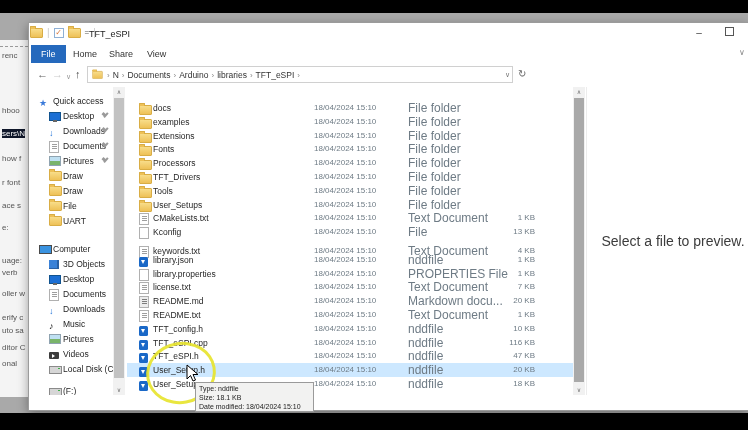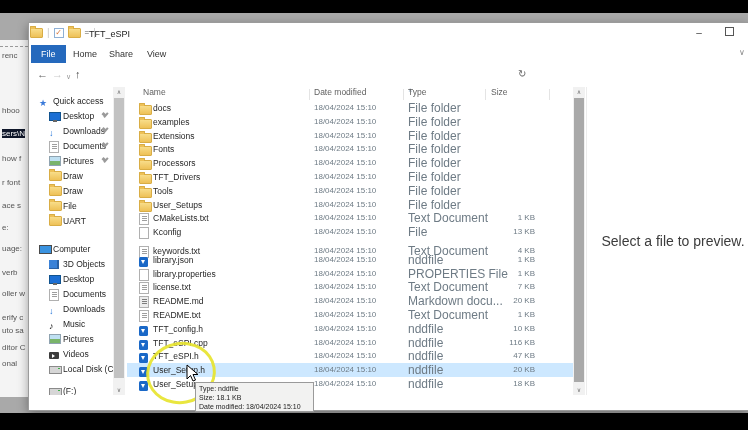--- a/index.html
+++ b/index.html
@@ -109,21 +109,21 @@
 
 <div class="abs" id="bg-app">
   <div class="dash" style="top:6px;"></div>
 <span class="frag" style="top: 11px;">renc</span>
     <span class="frag" style="top: 66px;">hboo</span>
     <span class="frag hl" style="top: 89px;">sers\N</span>
     <span class="frag" style="top: 114px;">how f</span>
     <span class="frag" style="top: 138px;">r font</span>
     <span class="frag" style="top: 161px;">ace s</span>
     <span class="frag" style="top: 183px;">e:</span>
-    <span class="frag" style="top: 204px;">uage:</span>
+    <span class="frag" style="top: 216px;">uage:</span>
     <span class="frag" style="top: 228px;">verb</span>
     <span class="frag" style="top: 249px;">oller w</span>
     <span class="frag" style="top: 273px;">erify c</span>
     <span class="frag" style="top: 286px;">uto sa</span>
     <span class="frag" style="top: 303px;">ditor C</span>
     <span class="frag" style="top: 319px;">onal</span>
   </div>
 
 <div class="abs" id="win">
 
@@ -147,20 +147,25 @@
     <span class="rtab" style="left:70px;">Share</span>
     <span class="rtab" style="left:108px;">View</span>
     <span class="ribbon-chev">∨</span>
   </div>
 
   <div class="abs navrow">
     <span class="navbtn" style="left:8px;color:#5f5f5f;">←</span>
     <span class="navbtn" style="left:23px;color:#c9c9c9;">→</span>
     <span class="navbtn" style="left:37px;font-size:7px;color:#999;top:7px;">∨</span>
     <span class="navbtn" style="left:46px;color:#4a4a4a;">↑</span>
+    <div class="addr">
+      <span class="ic ic-folder" style="transform:scale(.8);"></span>
+      <span id="crumbs"><span class="crumb-sep">›</span><span class="crumb">N</span><span class="crumb-sep">›</span><span class="crumb">Documents</span><span class="crumb-sep">›</span><span class="crumb">Arduino</span><span class="crumb-sep">›</span><span class="crumb">libraries</span><span class="crumb-sep">›</span><span class="crumb">TFT_eSPI</span><span class="crumb-sep">›</span></span>
+      <span class="addr-chev">∨</span>
+    </div>
     <span class="refresh">↻</span>
   </div>
 
   <div class="abs" id="main">
     <div id="sidebar">
         <div class="sb-row" style="top: 7px; left: 0px; width: 96px;"><span class="ic sb-ic ic-star" style="left: 10px;">★</span><span style="position: absolute; left: 24px;">Quick access</span></div>
         <div class="sb-row" style="top: 22px; left: 0px; width: 96px;"><span class="ic sb-ic ic-desktop" style="left: 20px;"></span><span style="position: absolute; left: 34px;">Desktop</span><span class="pin"></span></div>
         <div class="sb-row" style="top: 37px; left: 0px; width: 96px;"><span class="ic sb-ic ic-down" style="left: 20px;">↓</span><span style="position: absolute; left: 34px;">Downloads</span><span class="pin"></span></div>
         <div class="sb-row" style="top: 52px; left: 0px; width: 96px;"><span class="ic sb-ic ic-page ic-txt" style="left: 20px;"></span><span style="position: absolute; left: 34px;">Documents</span><span class="pin"></span></div>
         <div class="sb-row" style="top: 67px; left: 0px; width: 96px;"><span class="ic sb-ic ic-pic" style="left: 20px;"></span><span style="position: absolute; left: 34px;">Pictures</span><span class="pin"></span></div>
@@ -179,31 +184,20 @@
         <div class="sb-row" style="top: 275px; left: 0px; width: 96px;"><span class="ic sb-ic ic-disk" style="left: 20px;"></span><span style="position: absolute; left: 34px;">Local Disk (C:)</span></div>
         <div class="sb-row" style="top: 297px; left: 0px; width: 96px;"><span class="ic sb-ic ic-disk" style="left: 20px;"></span><span style="position: absolute; left: 34px;">(F:)</span></div>
       </div>
 
     <div class="abs sbar" style="left:84px;top:0;width:12px;height:308px;">
       <span class="arr" style="top:0;">∧</span>
       <span class="arr" style="bottom:0;">∨</span>
       <div class="thumb" style="top:11px;height:280px;"></div>
     </div>
 
-    <div class="abs" style="left:98px;top:0;width:446px;height:14px;">
-      <span class="colhead" style="left:16px;">Name</span>
-      <span class="sortcaret">∧</span>
-      <span class="colhead" style="left:187px;">Date modified</span>
-      <span class="colhead" style="left:281px;">Type</span>
-      <span class="colhead" style="left:364px;">Size</span>
-      <span class="colline" style="left:182px;"></span>
-      <span class="colline" style="left:276px;"></span>
-      <span class="colline" style="left:358px;"></span>
-      <span class="colline" style="left:422px;"></span>
-    </div>
 
     <div id="filelist">
         <div class="frow" style="top: 14px;"><span class="ic fic ic-folder"></span><span class="fname">docs</span><span class="fdate">18/04/2024 15:10</span><span class="ftype">File folder</span><span class="fsize"></span></div>
         <div class="frow" style="top: 28px;"><span class="ic fic ic-folder"></span><span class="fname">examples</span><span class="fdate">18/04/2024 15:10</span><span class="ftype">File folder</span><span class="fsize"></span></div>
         <div class="frow" style="top: 42px;"><span class="ic fic ic-folder"></span><span class="fname">Extensions</span><span class="fdate">18/04/2024 15:10</span><span class="ftype">File folder</span><span class="fsize"></span></div>
         <div class="frow" style="top: 55px;"><span class="ic fic ic-folder"></span><span class="fname">Fonts</span><span class="fdate">18/04/2024 15:10</span><span class="ftype">File folder</span><span class="fsize"></span></div>
         <div class="frow" style="top: 69px;"><span class="ic fic ic-folder"></span><span class="fname">Processors</span><span class="fdate">18/04/2024 15:10</span><span class="ftype">File folder</span><span class="fsize"></span></div>
         <div class="frow" style="top: 83px;"><span class="ic fic ic-folder"></span><span class="fname">TFT_Drivers</span><span class="fdate">18/04/2024 15:10</span><span class="ftype">File folder</span><span class="fsize"></span></div>
         <div class="frow" style="top: 97px;"><span class="ic fic ic-folder"></span><span class="fname">Tools</span><span class="fdate">18/04/2024 15:10</span><span class="ftype">File folder</span><span class="fsize"></span></div>
         <div class="frow" style="top: 111px;"><span class="ic fic ic-folder"></span><span class="fname">User_Setups</span><span class="fdate">18/04/2024 15:10</span><span class="ftype">File folder</span><span class="fsize"></span></div>

